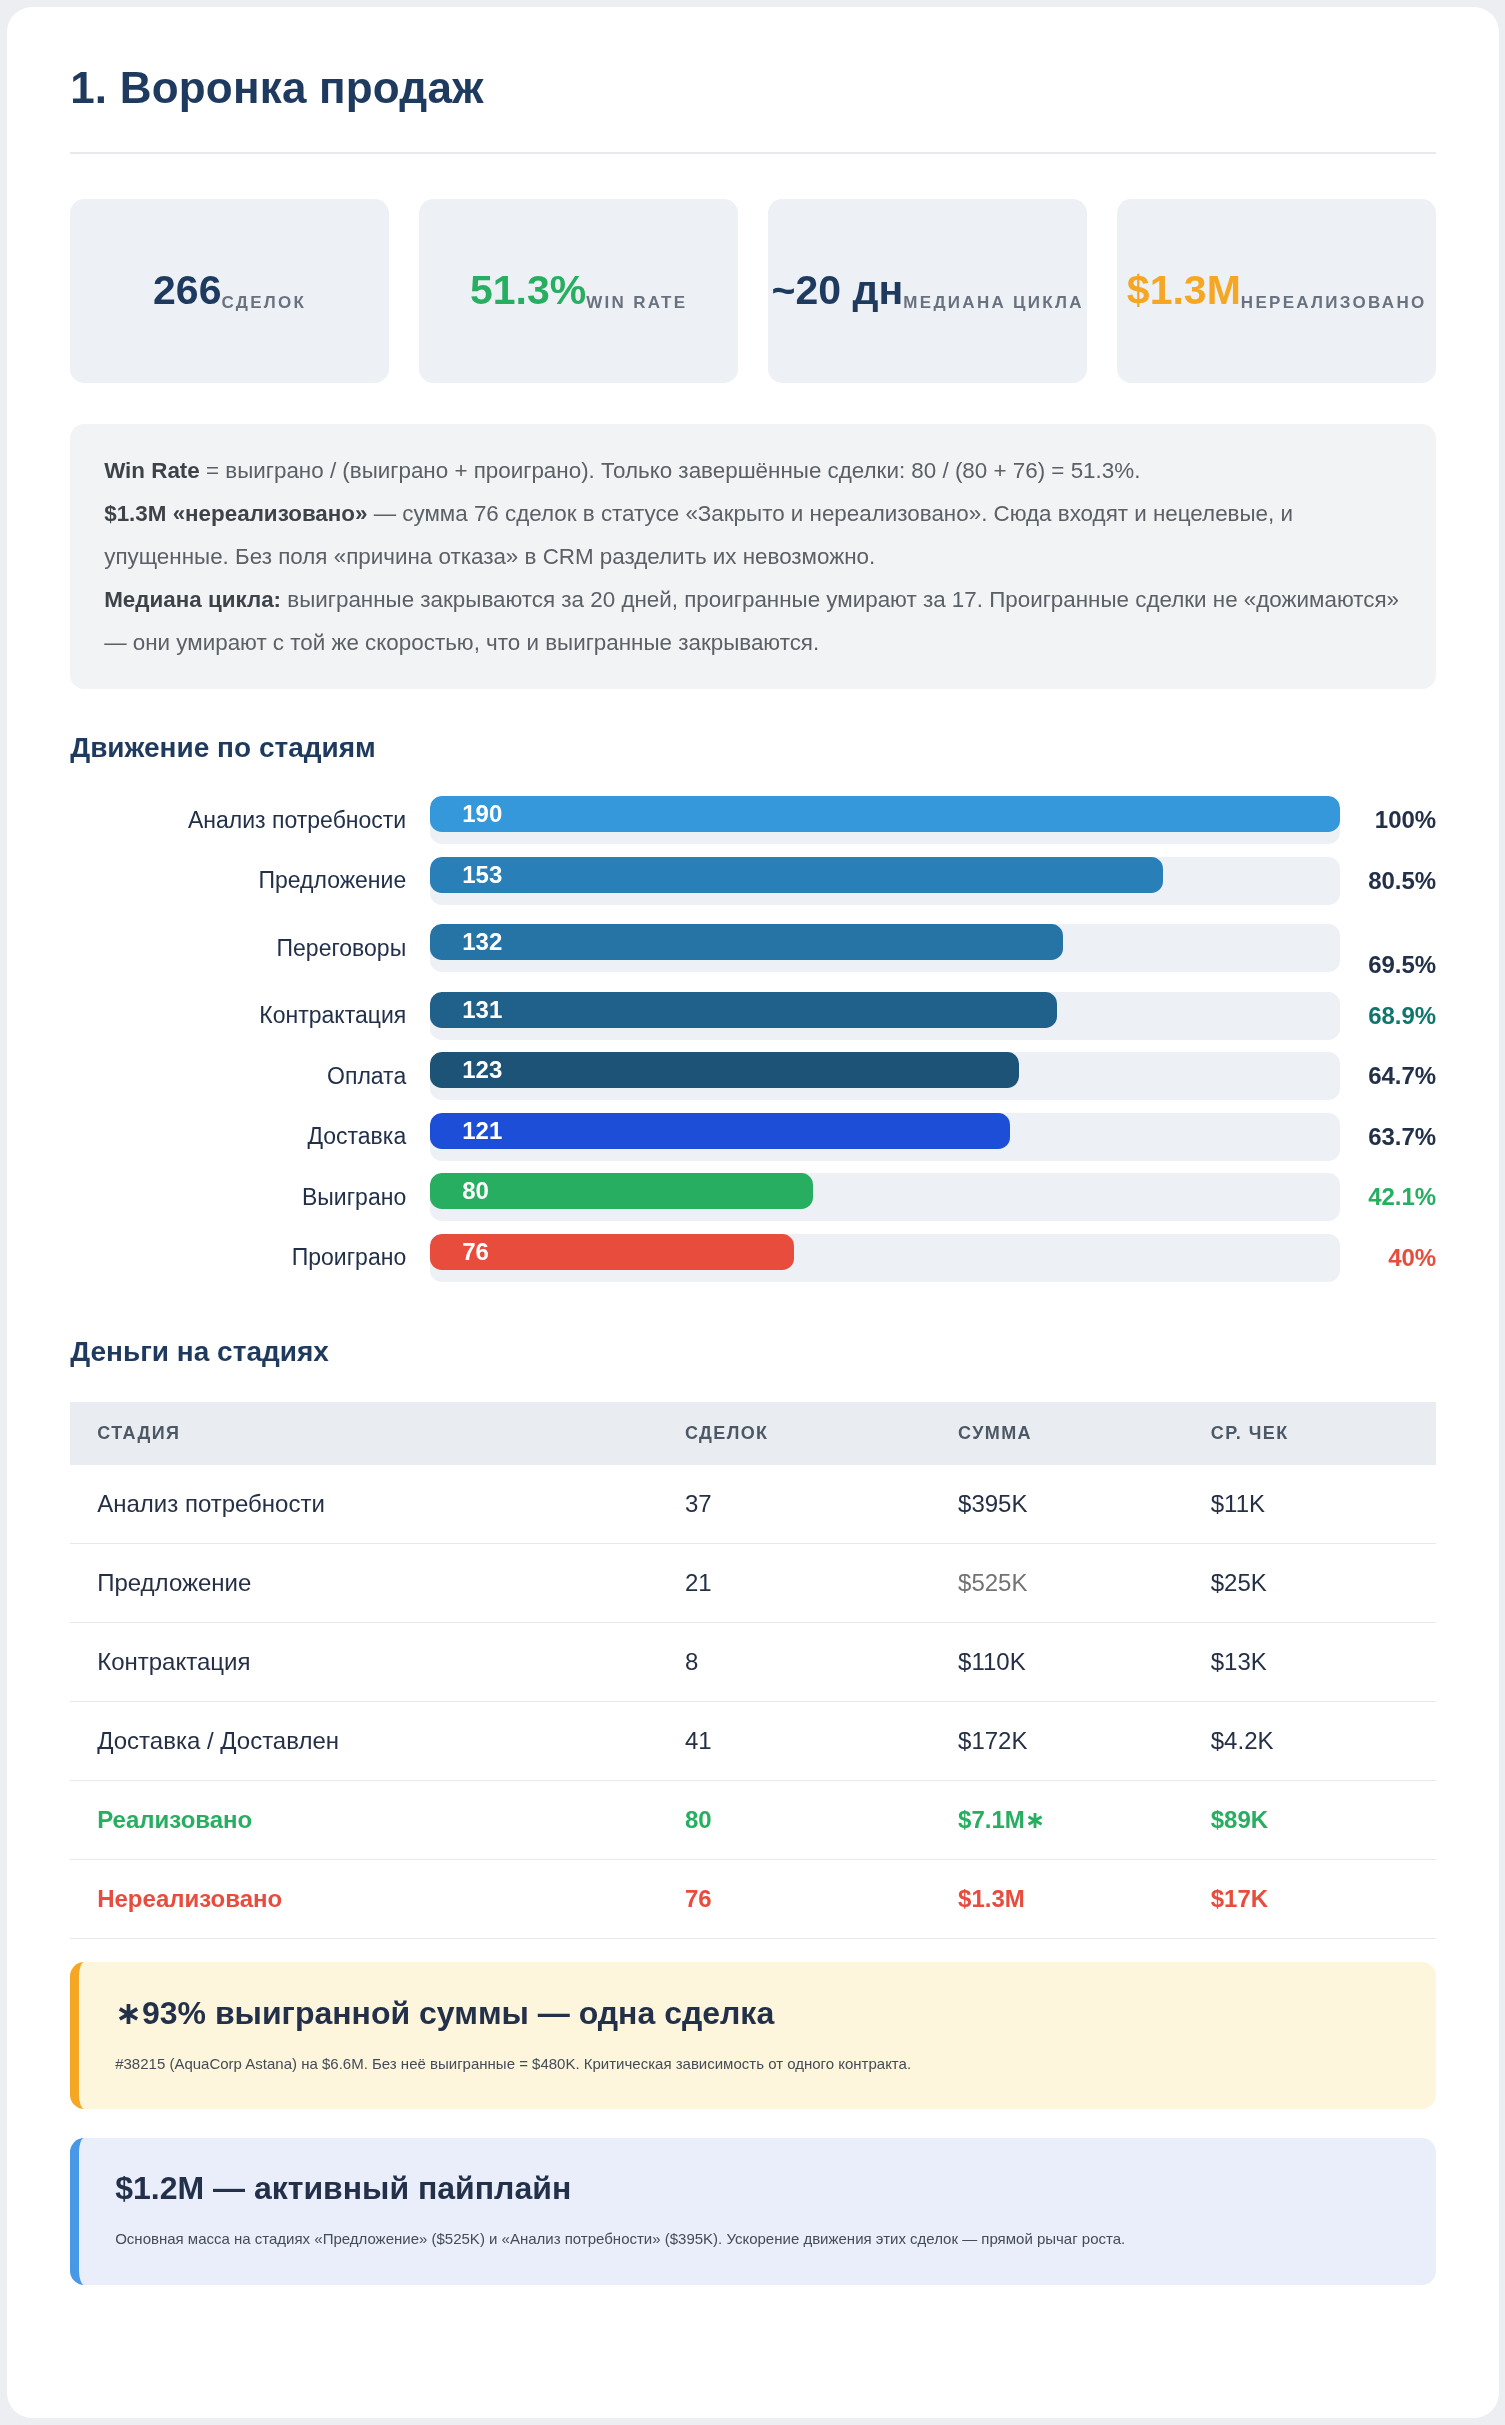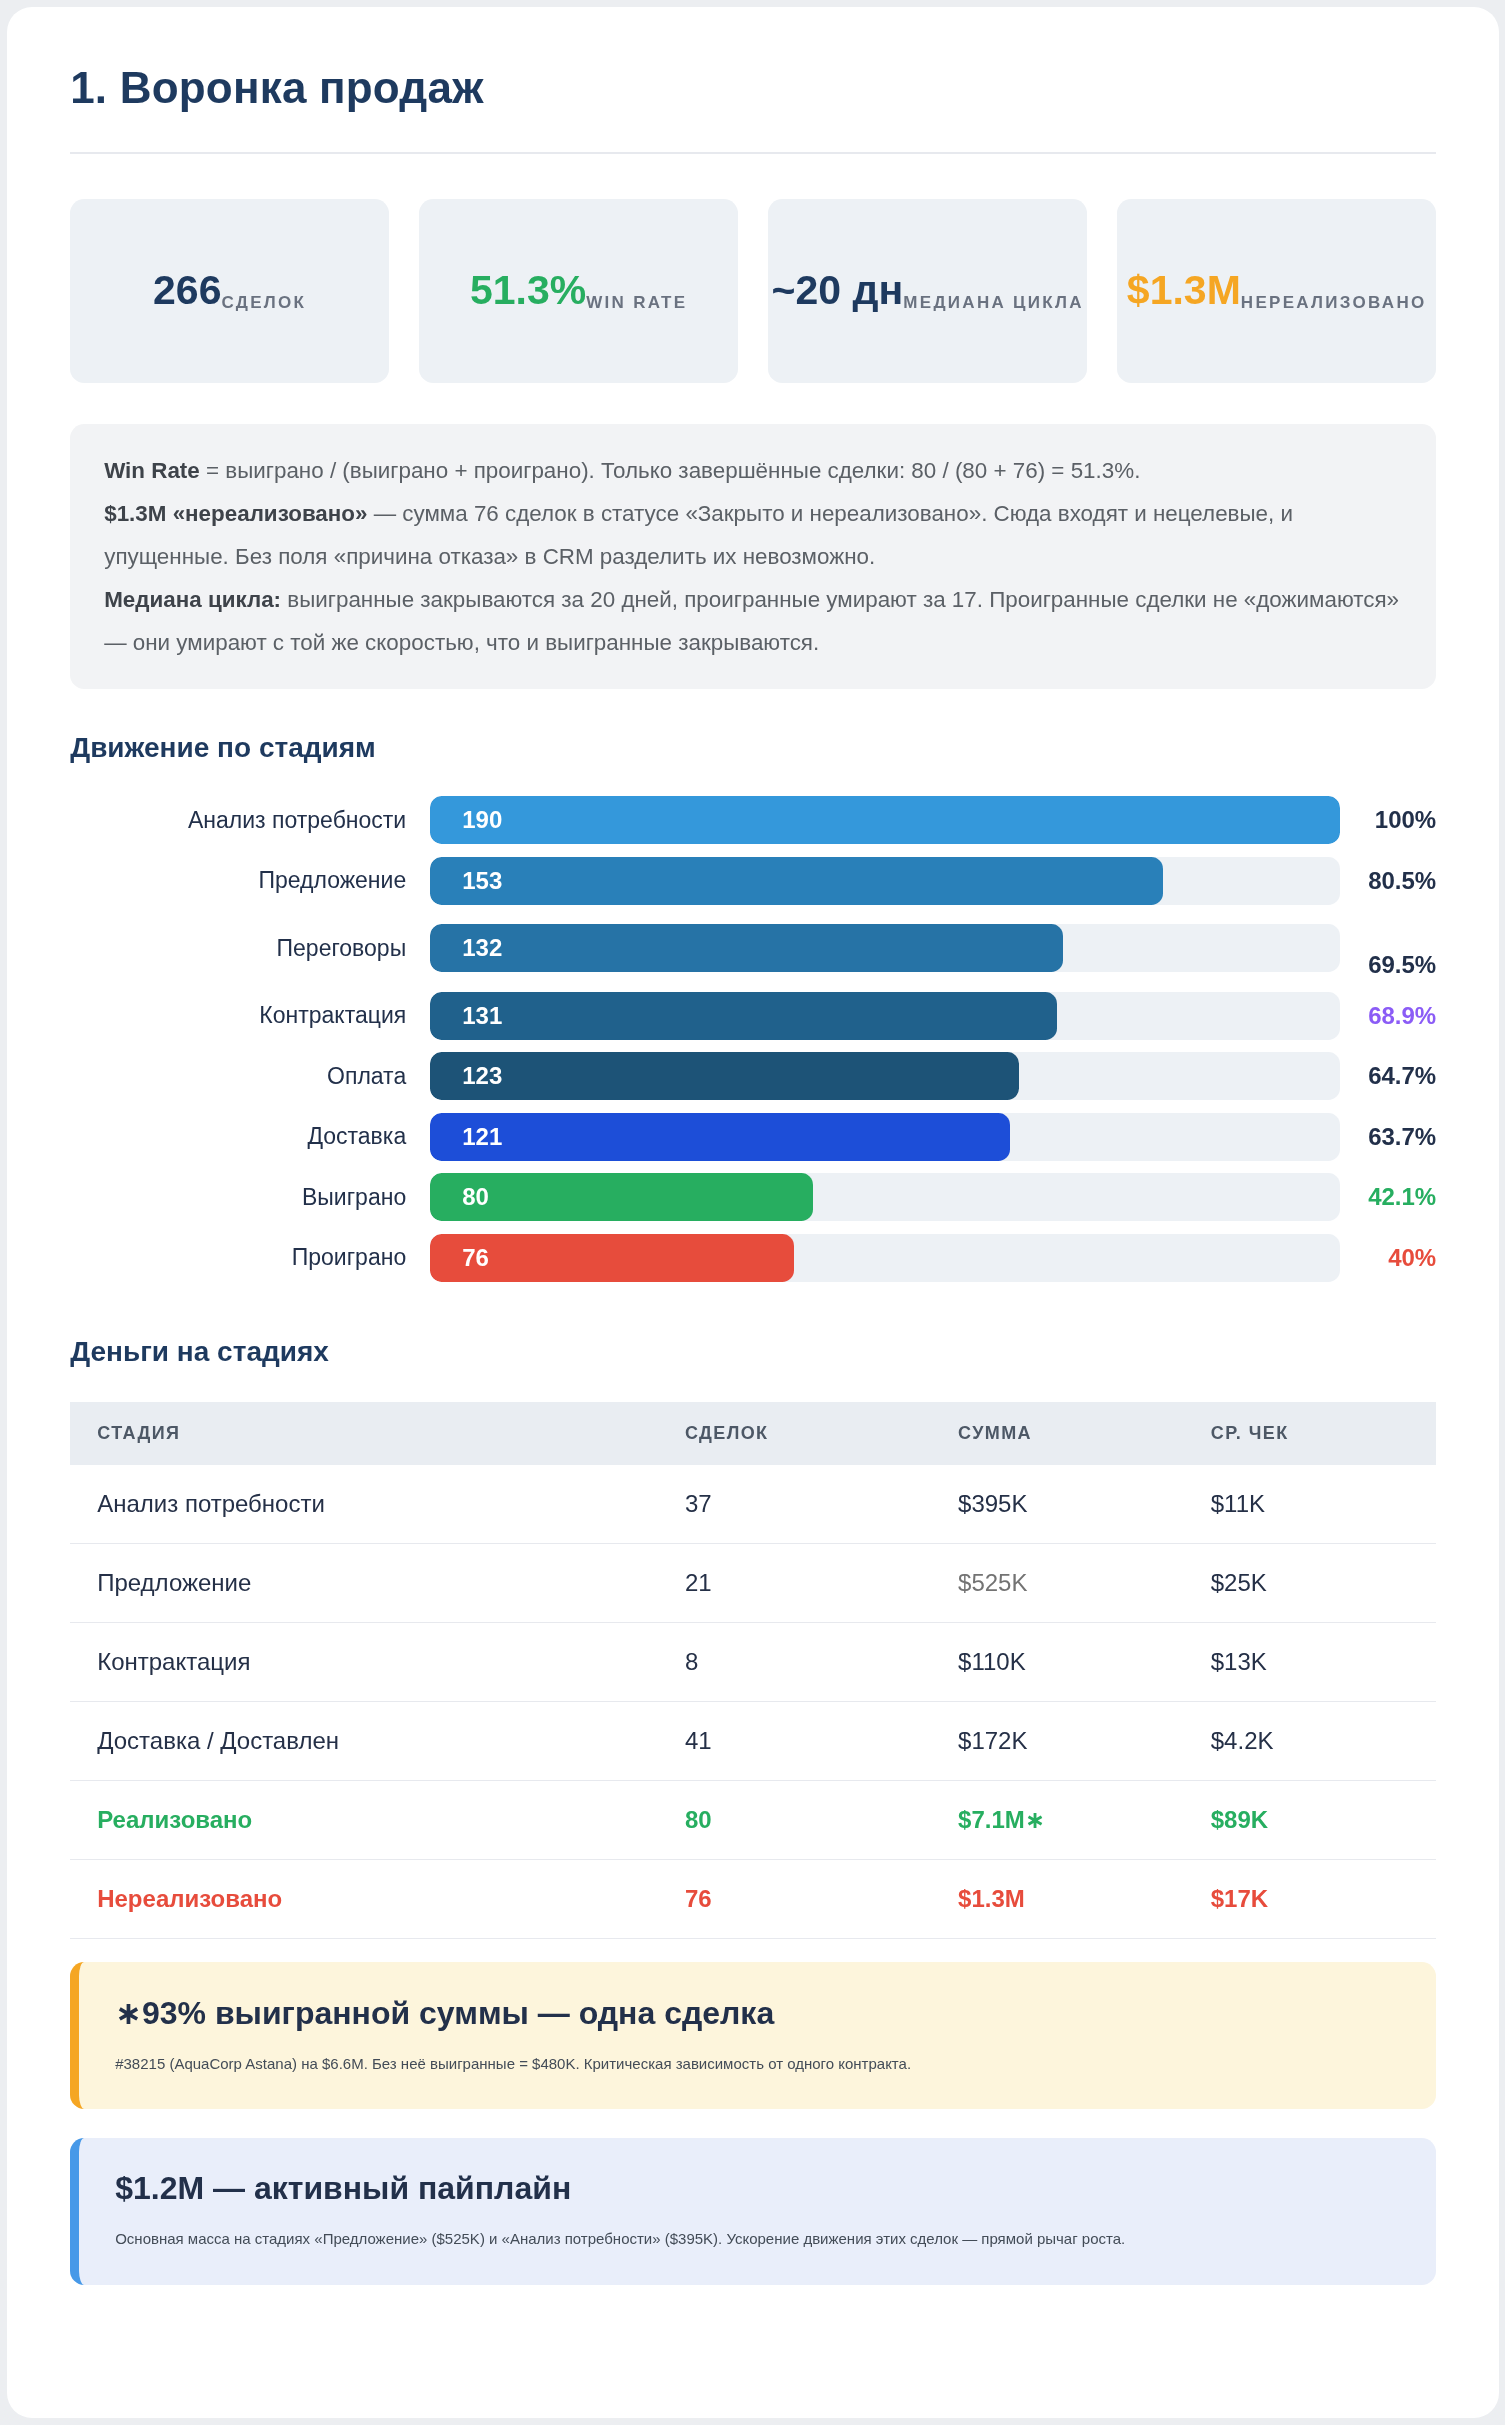--- a/index.html
+++ b/index.html
@@ -34,21 +34,21 @@
   .note-b { font-weight:700; color:#3e434a; }
 
   .section-title { font-size:28px; font-weight:700; color:#1e3a5f; }
 
   
   .funnel { margin:32px 0 0 0; }
   .funnel-row { display:grid; grid-template-columns:360px 910px 1fr; align-items:center; margin-bottom:12.5px; }
   .funnel-label { font-size:23px; color:#22304a; text-align:right; padding-right:24px; }
   .funnel-track { background:#edf1f5; border-radius:11.7px; height:48px; overflow:hidden; }
   .funnel-bar {
-    height:48px; border-radius:11.7px; display:flex; align-items:center;
+    height:36px; border-radius:11.7px; display:flex; align-items:center;
     color:#ffffff; font-size:24px; font-weight:700; padding-left:32px;
   }
   .funnel-pct { font-size:24px; font-weight:700; text-align:right; }
 
   
   .money-title { margin:54px 0 34px 0; }
   .tbl-header {
     display:grid; grid-template-columns:45% 20% 18.5% 16.5%;
     background:#e9edf2; height:63px; align-items:center;
     font-size:18px; font-weight:600; color:#4d5866; letter-spacing:1.4px;
@@ -131,21 +131,21 @@
       </div>
       <div class="funnel-pct" style="color: rgb(34, 48, 74); margin-top: 34px;">69.5%</div>
     </div>
     <div class="funnel-row">
       <div class="funnel-label">Контрактация</div>
       <div class="funnel-track">
         <div class="funnel-bar" style="background: rgb(32, 97, 140); width: 68.9%;">
             <span>131</span>
           </div>
       </div>
-      <div class="funnel-pct" style="color: #8b5cf6;">68.9%</div>
+      <div class="funnel-pct" style="color: #0f766e;">68.9%</div>
     </div>
     <div class="funnel-row">
       <div class="funnel-label">Оплата</div>
       <div class="funnel-track">
         <div class="funnel-bar" style="background: rgb(29, 83, 119); width: 64.7%;">
             <span>123</span>
           </div>
       </div>
       <div class="funnel-pct" style="color: rgb(34, 48, 74);">64.7%</div>
     </div>

